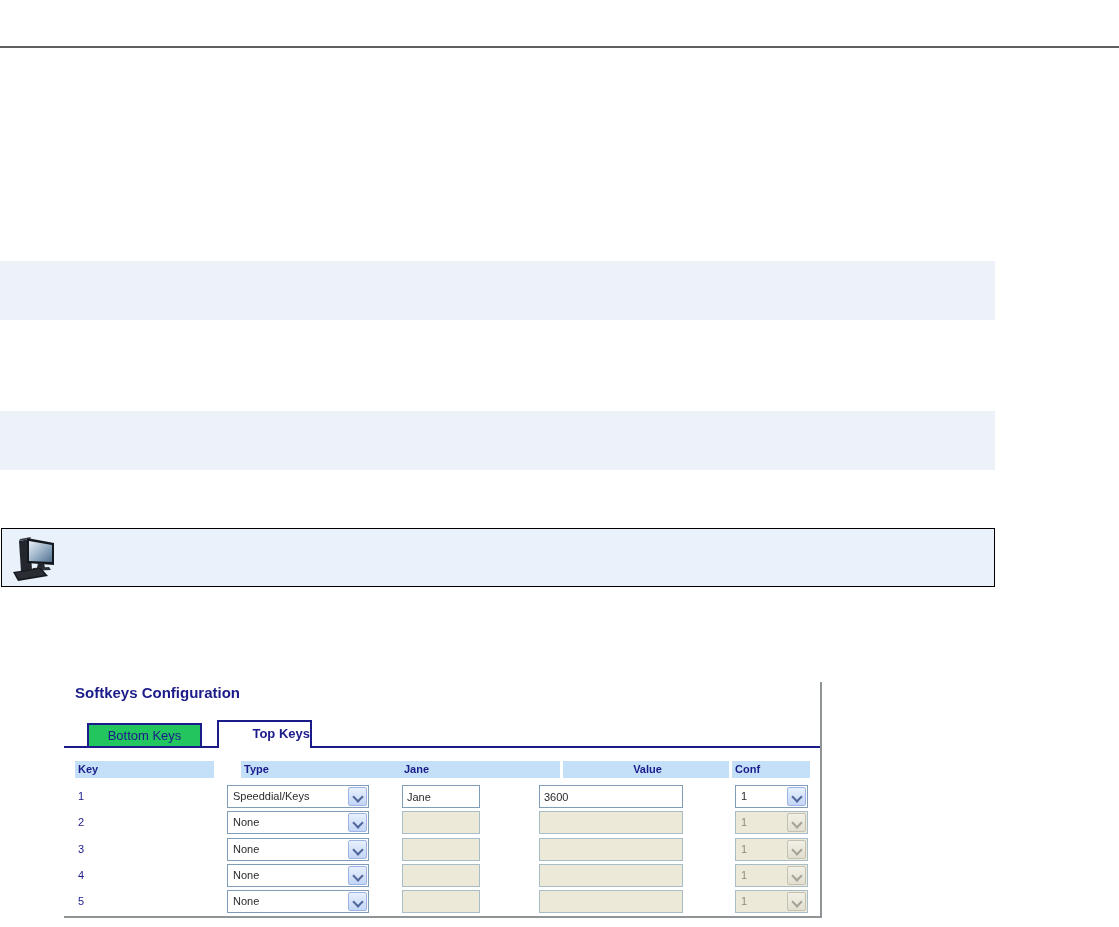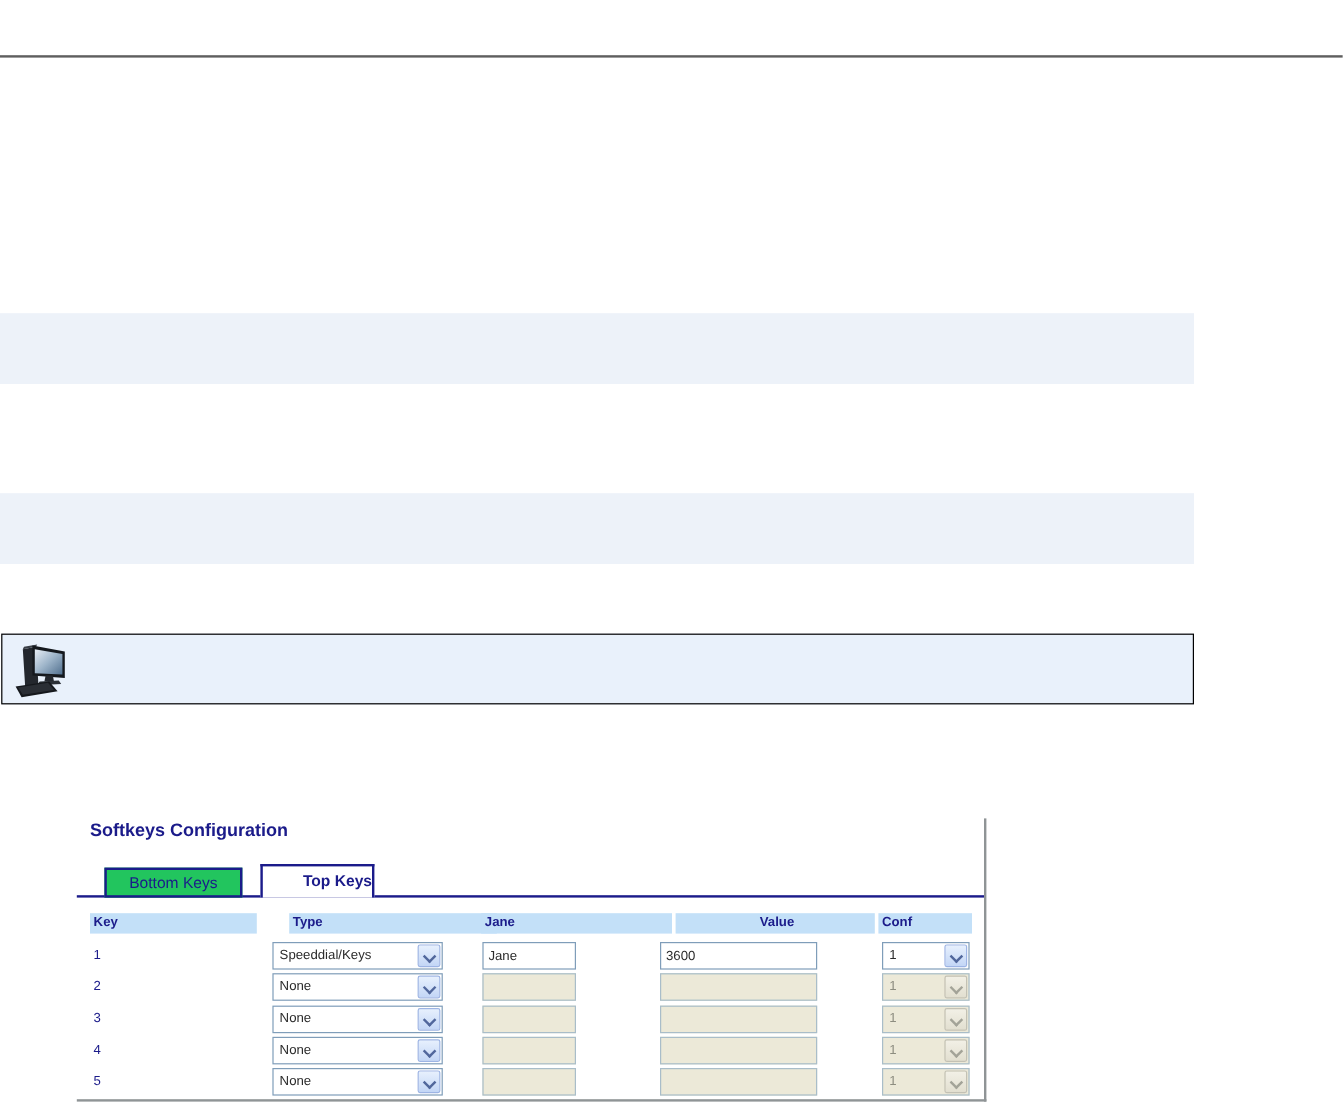--- a/index.html
+++ b/index.html
@@ -52,21 +52,21 @@
   .combo-btn{position:absolute;top:1px;right:1px;bottom:1px;width:19px;border:1px solid #9db4e4;
              border-radius:2px;background:linear-gradient(180deg,#e7f0fd 0%,#c3d6f6 100%);
              box-sizing:border-box;}
   .chev{position:absolute;left:5px;top:5px;width:6px;height:6px;border-right:2px solid #51679c;
         border-bottom:2px solid #51679c;transform:rotate(45deg);}
 
   .txt-input{position:absolute;box-sizing:border-box;height:23px;border:1px solid #7f9db9;
              background:#fff;font-size:11px;color:#2b2b2b;padding:0 0 0 4px;
              font-family:"Liberation Sans",sans-serif;outline:none;}
   .input-label{left:338px;width:78px;}
-  .input-value{left:486px;width:131px;}
+  .input-value{left:475px;width:144px;}
 
   
   .disabled-input{background:#ece9d8;border:1px solid #a9bdc9;}
   .combo.disabled{background:#ece9d8;border:1px solid #a9bdc9;color:#8d8d80;}
   .combo.disabled .combo-btn{background:linear-gradient(180deg,#f2f0e6 0%,#e2dfd0 100%);
                              border:1px solid #c3c1b4;}
   .combo.disabled .chev{border-right-color:#a3a398;border-bottom-color:#a3a398;}
 </style>
 </head>
 <body>

